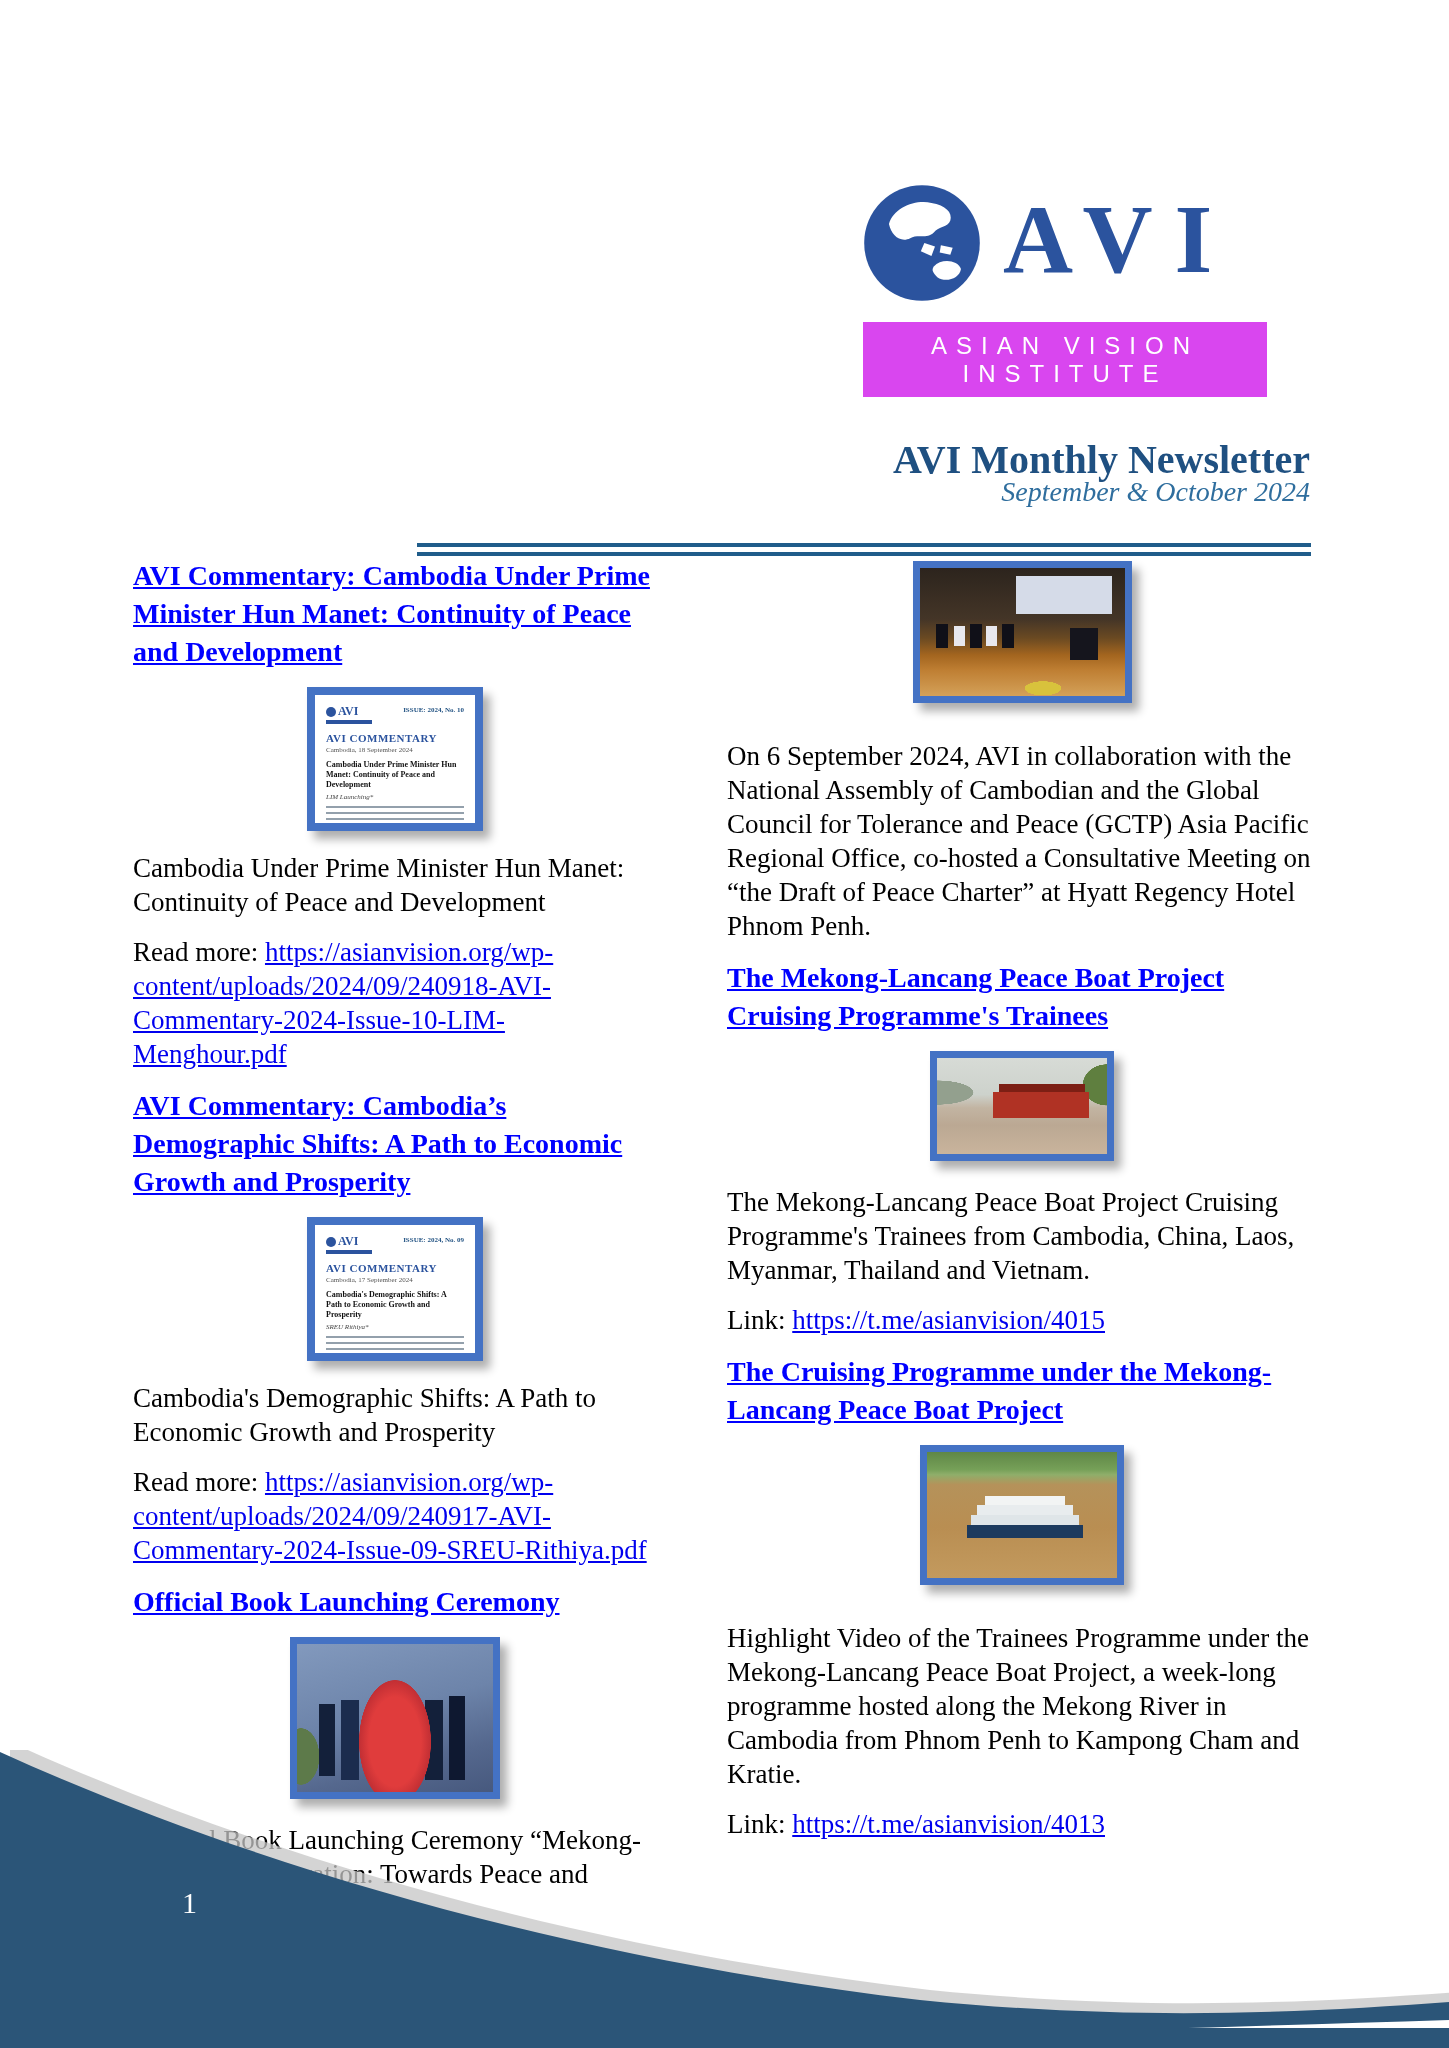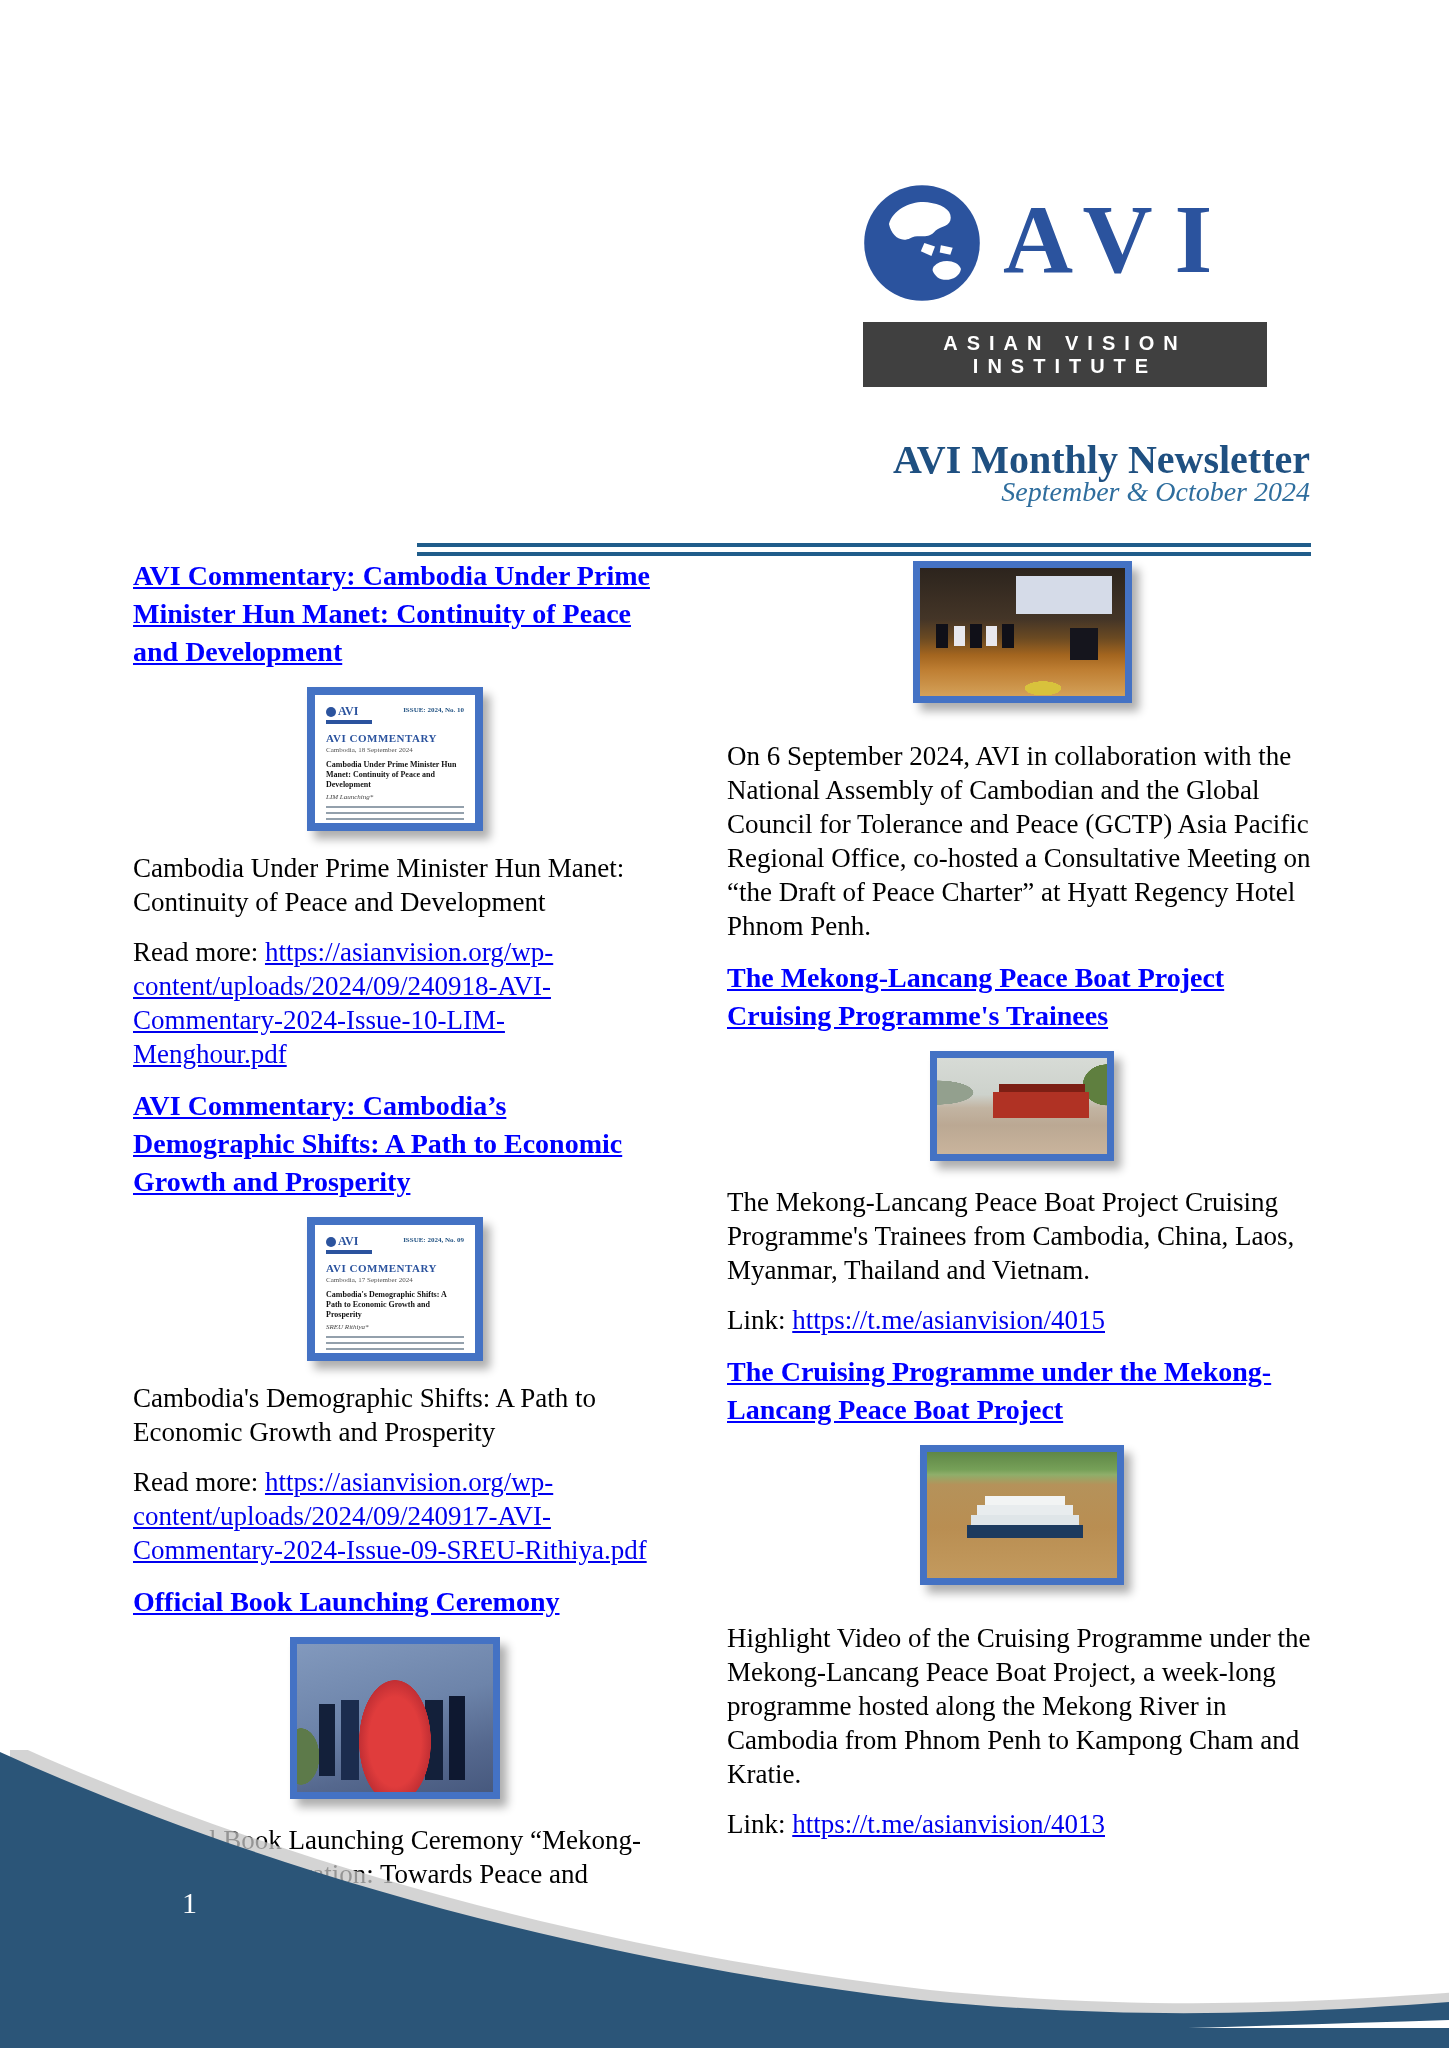--- a/index.html
+++ b/index.html
@@ -5,22 +5,22 @@
   html,body{margin:0;padding:0;background:#ffffff;}
   .page{position:relative;width:1449px;height:2048px;background:#ffffff;overflow:hidden;
         font-family:"Liberation Serif",serif;color:#000;}
 
   
   .logo-block{position:absolute;top:184px;right:182px;width:404px;}
   .logo-row{display:flex;align-items:flex-start;gap:22px;}
   .globe{width:118px;height:118px;flex:none;}
   .logo-text{font-size:97px;line-height:112px;font-weight:bold;color:#2B539E;
              letter-spacing:22px;margin-right:-22px;}
-  .banner{margin-top:20px;background:#404040;color:#ffffff;
-          font-family:"Liberation Sans",sans-serif;font-weight:bold;font-size:20px;
+  .banner{margin-top:20px;background:#d946ef;color:#ffffff;
+          font-family:"Liberation Sans",sans-serif;font-weight:normal;font-size:24px;
           letter-spacing:9px;text-align:center;padding:10px 0 9px 0;}
   .title{position:absolute;top:436px;right:139px;font-size:40px;font-weight:bold;color:#1F5081;}
   .subtitle{position:absolute;top:476px;right:139px;font-size:28px;font-style:italic;color:#2F6E9E;}
   .rule{position:absolute;top:543px;left:417px;right:138px;height:5px;
         border-top:4px solid #1F5C8A;border-bottom:4px solid #1F5C8A;}
 
   
   .columns{position:absolute;top:557px;left:133px;display:flex;gap:70px;}
   .col-left{width:524px;}
   .col-right{width:590px;}
@@ -188,21 +188,21 @@
         </div>
         <p class="body">The Mekong-Lancang Peace Boat Project Cruising Programme's Trainees from Cambodia, China, Laos, Myanmar, Thailand and Vietnam.</p>
         <p class="body"><span>Link: </span><a class="lnk">https://t.me/asianvision/4015</a></p>
       </section>
 
       <section>
         <h2 class="hl">The Cruising Programme under the Mekong-Lancang Peace Boat Project</h2>
         <div class="photo-wrap">
           <div class="photo photo-cruise"></div>
         </div>
-        <p class="body">Highlight Video of the Cruising Programme under the Mekong-Lancang Peace Boat Project, a week-long programme hosted along the Mekong River in Cambodia from Phnom Penh to Kampong Cham and Kratie.</p>
+        <p class="body">Highlight Video of the Trainees Programme under the Mekong-Lancang Peace Boat Project, a week-long programme hosted along the Mekong River in Cambodia from Phnom Penh to Kampong Cham and Kratie.</p>
         <p class="body"><span>Link: </span><a class="lnk">https://t.me/asianvision/4013</a></p>
       </section>
 
     </div>
   </div>
 
   <div class="footer">
     <svg viewBox="0 0 1449 298" preserveAspectRatio="none">
       <path d="M0,2 C260,120 580,210 920,250 C1140,272 1310,262 1449,252 L1449,298 L0,298 Z" fill="#c6c6c6" opacity="0.75" transform="translate(10,-10)"></path>
       <path d="M0,2 C260,120 580,210 920,250 C1140,272 1310,262 1449,252 L1449,298 L0,298 Z" fill="#2B5578"></path>

